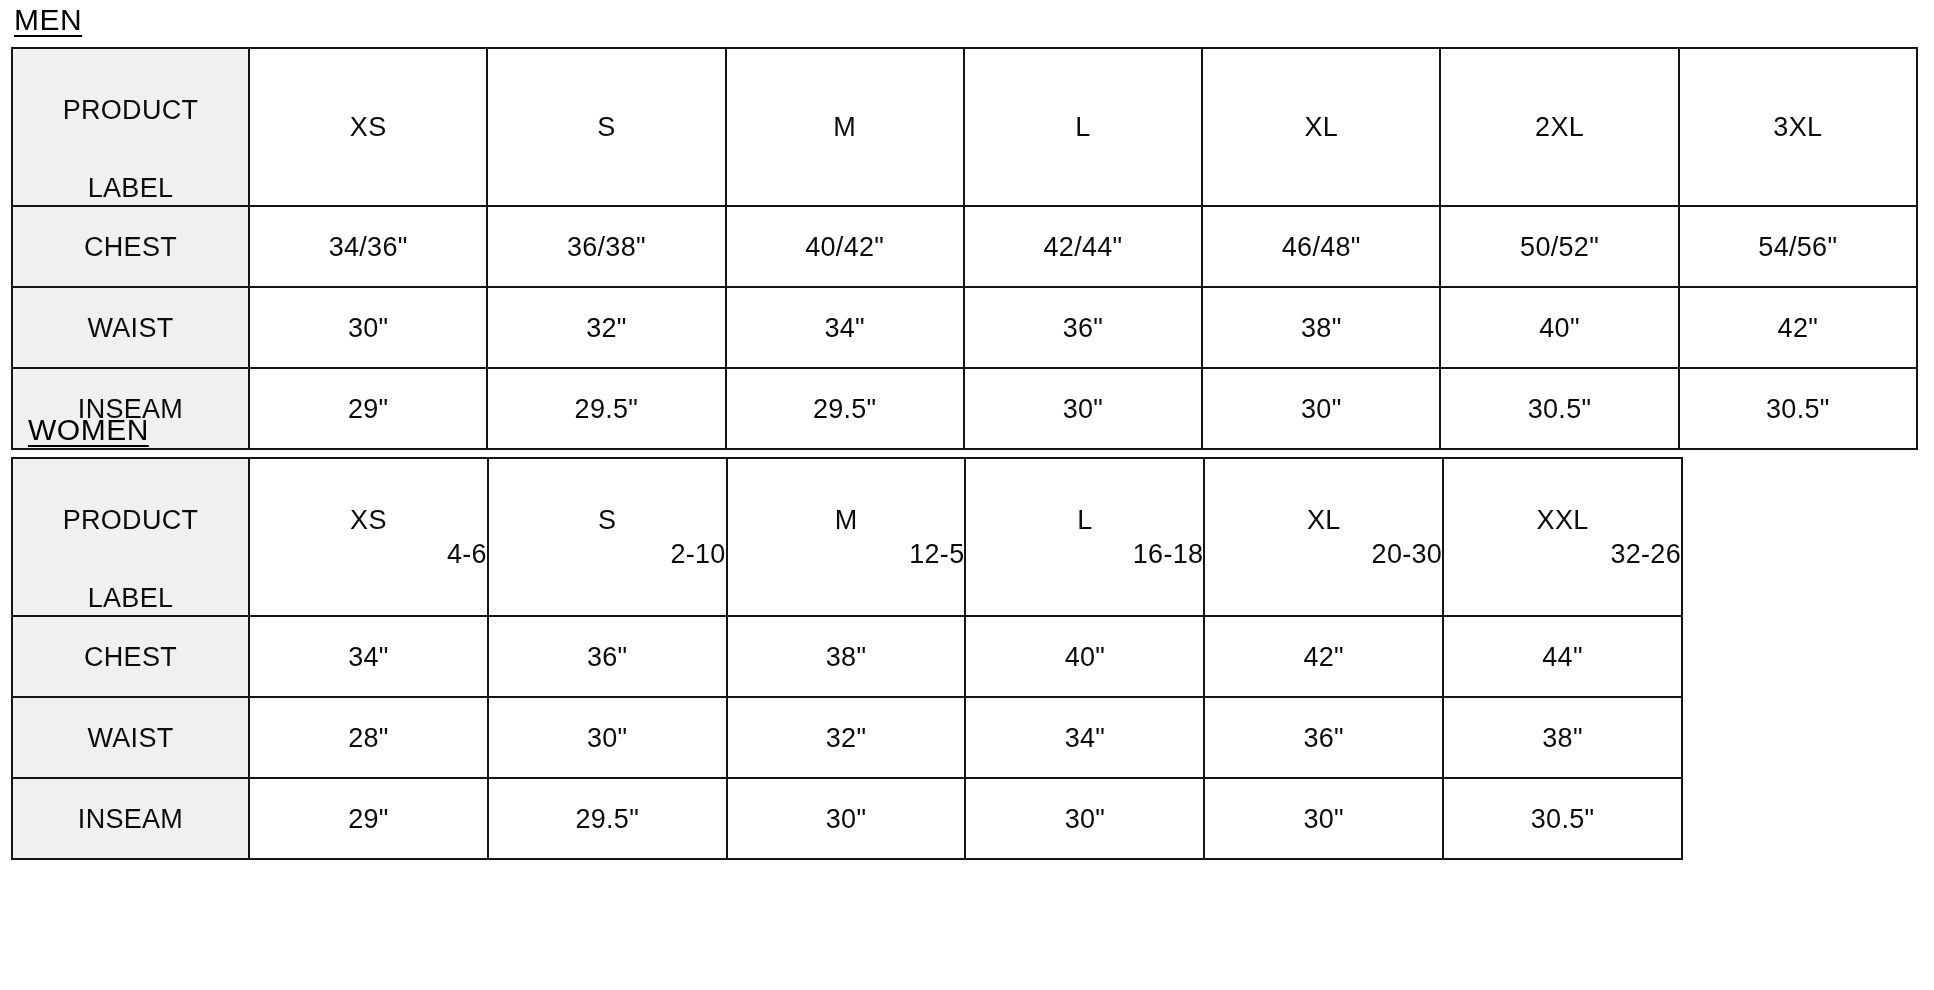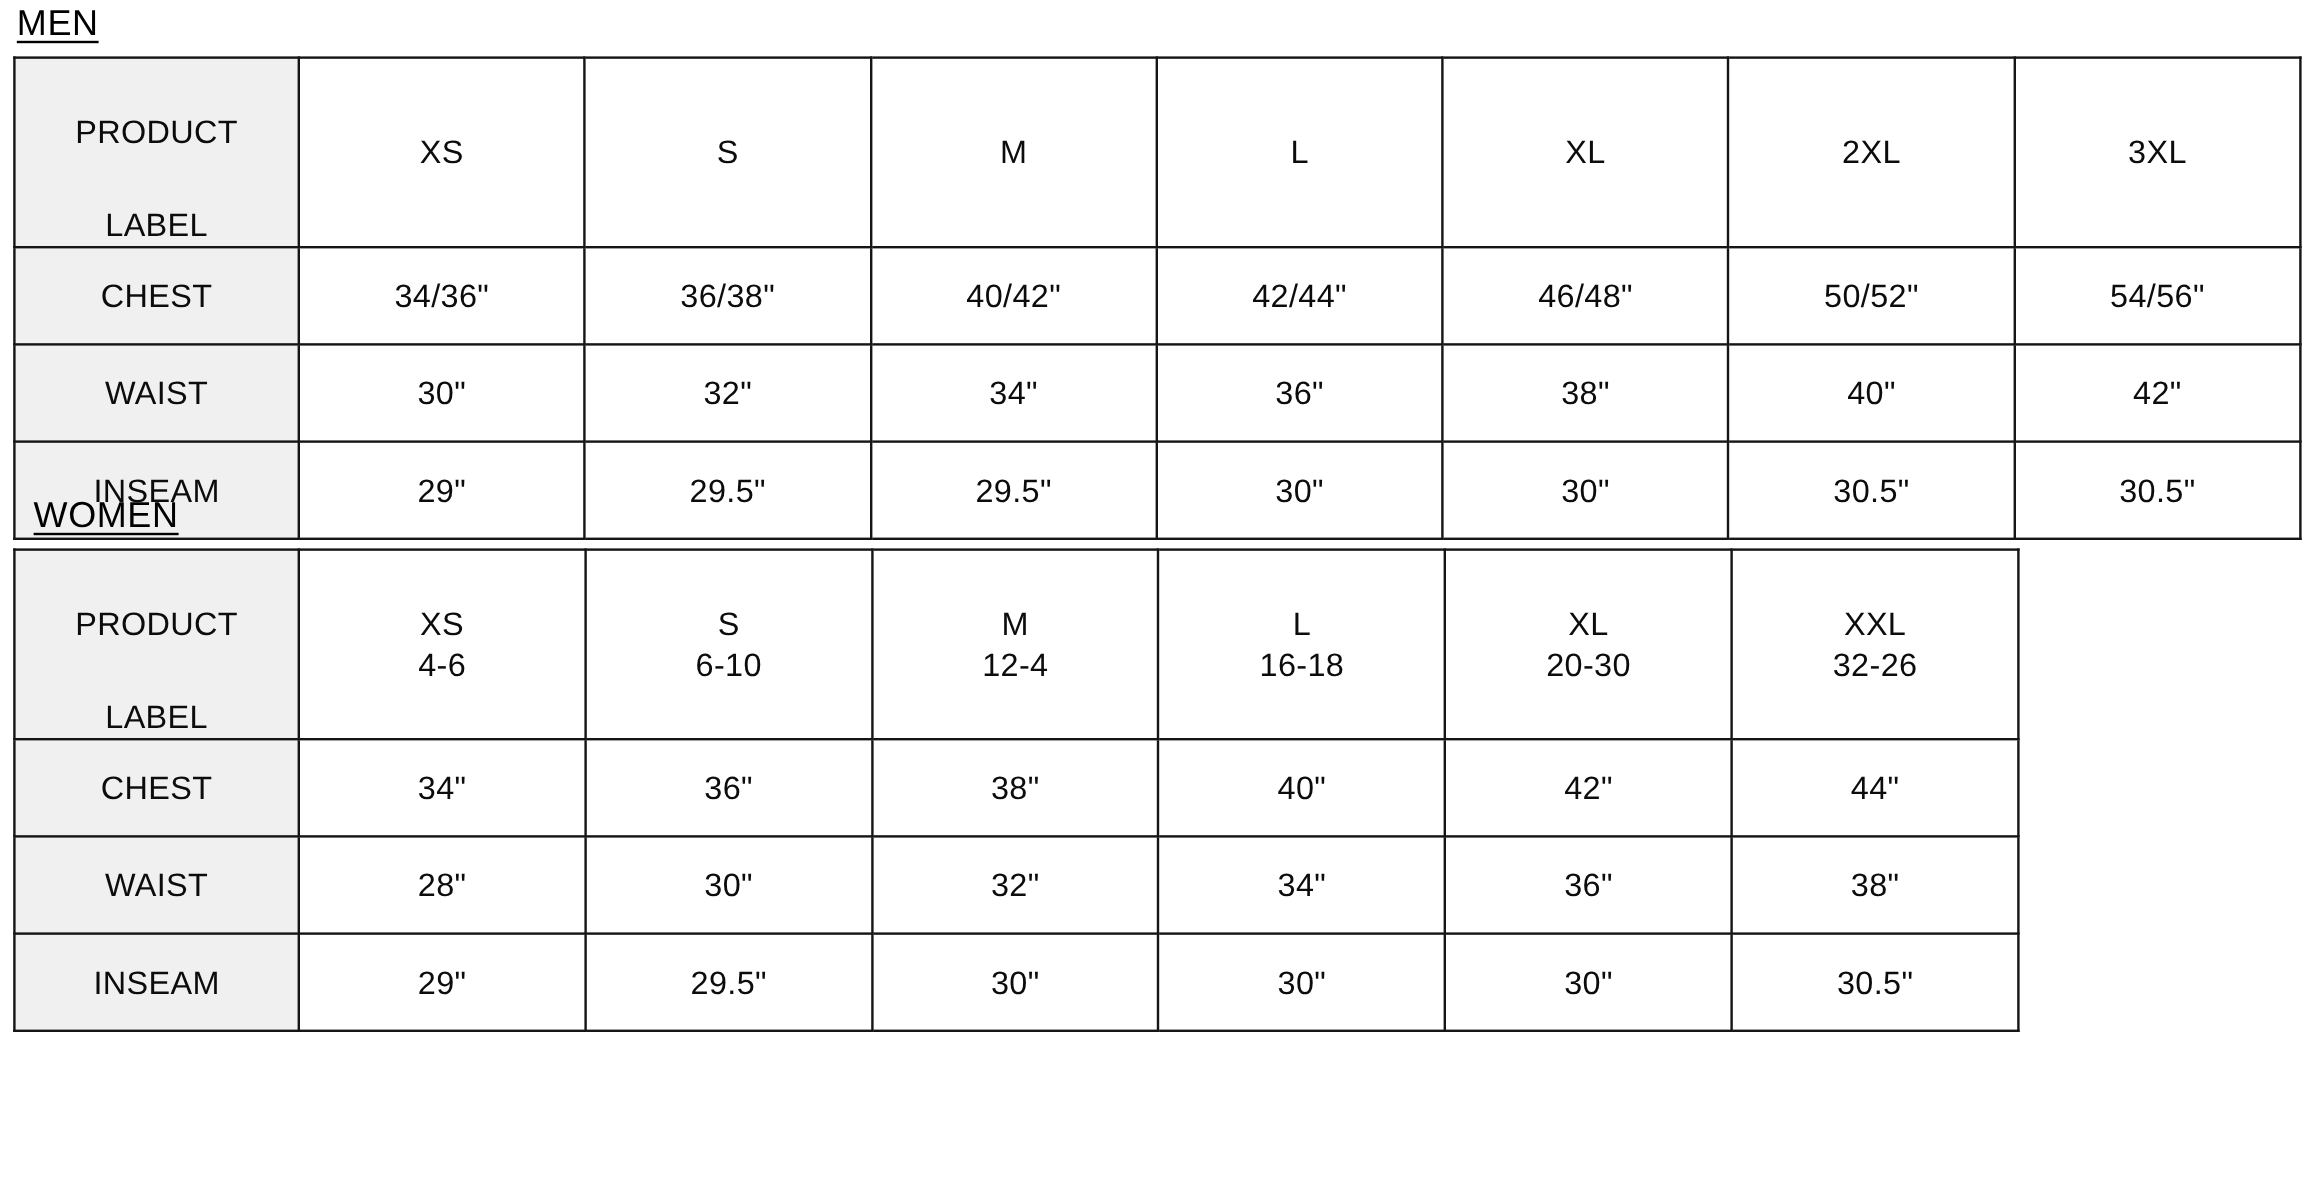--- a/index.html
+++ b/index.html
@@ -70,21 +70,21 @@
   th.corner-head,
   td.row-head {
     background: #f0f0f0;
     font-size: 27px;
     letter-spacing: 0.6px;
   }
 
   .col-label { width: 237px; }
 
   .head-size  { display: block; }
-  .head-range { display: block; }
+  .head-range { display: block; text-align: right; }
 
   .corner-line { display: block; margin-top: 44px; }
 </style>
 </head>
 <body>
 
 <div class="page">
 
   <div class="section-heading" id="men-heading">MEN</div>
 
@@ -165,25 +165,25 @@
         <th class="corner-head">
           <span class="corner-line">PRODUCT</span>
           <span class="corner-line">LABEL</span>
         </th>
         <th>
           <span class="head-size">XS</span>
           <span class="head-range">4-6</span>
         </th>
         <th>
           <span class="head-size">S</span>
-          <span class="head-range">6-10</span>
+          <span class="head-range">2-10</span>
         </th>
         <th>
           <span class="head-size">M</span>
-          <span class="head-range">12-4</span>
+          <span class="head-range">12-5</span>
         </th>
         <th>
           <span class="head-size">L</span>
           <span class="head-range">16-18</span>
         </th>
         <th>
           <span class="head-size">XL</span>
           <span class="head-range">20-30</span>
         </th>
         <th>

